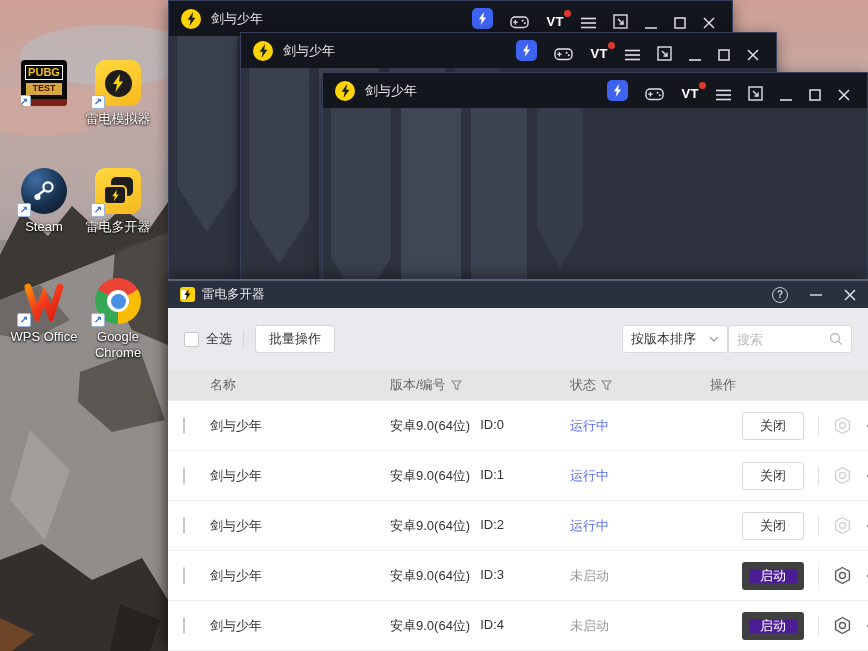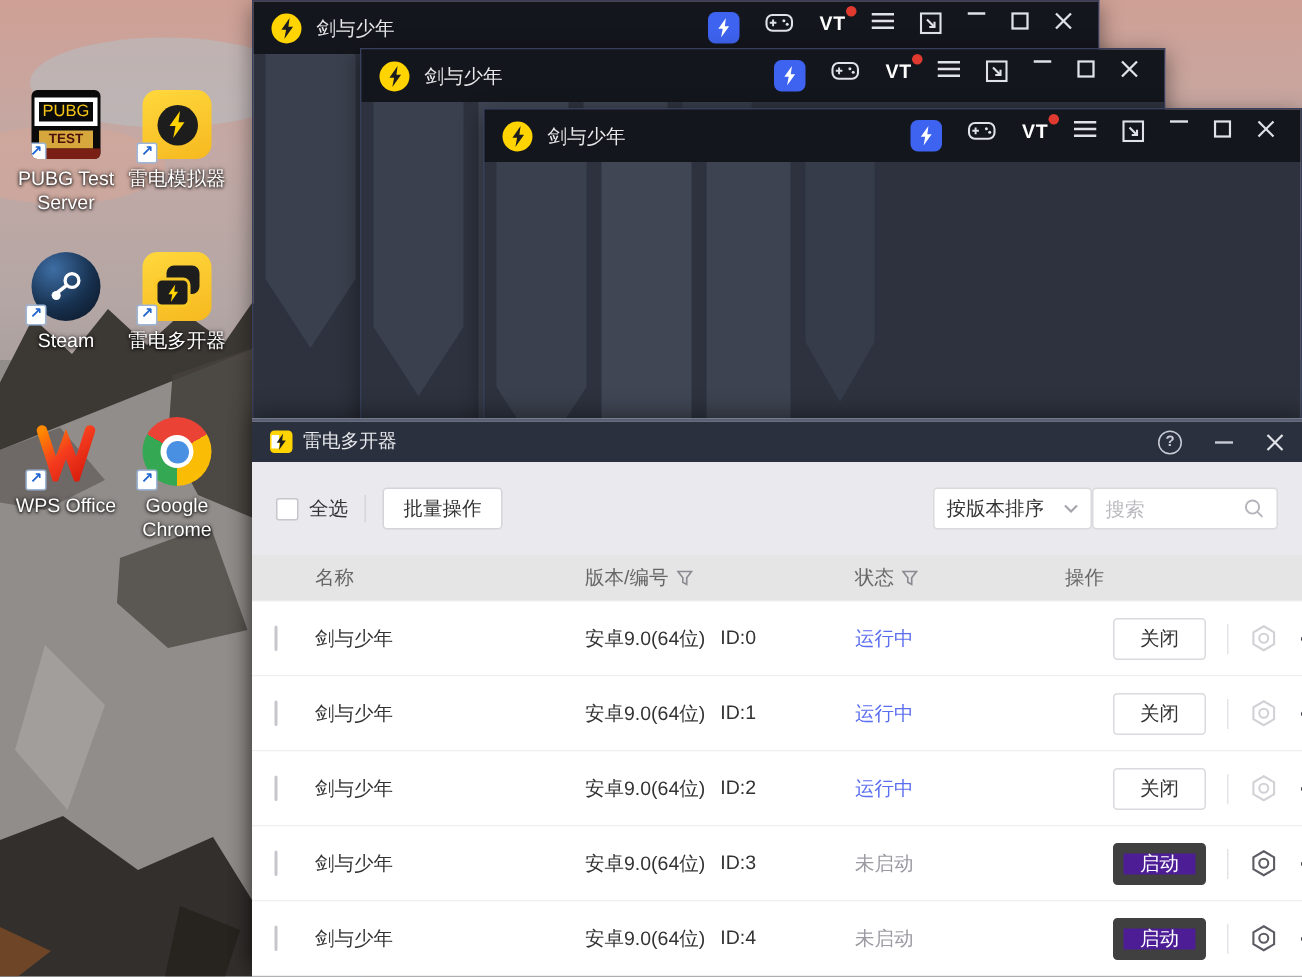--- a/index.html
+++ b/index.html
@@ -14,21 +14,21 @@
   
   .dicon { position:absolute; width:76px; display:flex; flex-direction:column; align-items:center; cursor:pointer; }
   .dicon .art { position:relative; width:46px; height:46px; }
   .dlabel { margin-top:5px; color:#fff; font-size:13px; line-height:1.25; text-align:center;
             text-shadow:0 1px 2px rgba(0,0,0,.95), 0 0 3px rgba(0,0,0,.7); width:86px; }
   .shortcut { position:absolute; left:-4px; bottom:-3px; width:14px; height:14px; background:#fff;
               border:1px solid #9db6d8; border-radius:2px; display:flex; align-items:center; justify-content:center;
               font-size:10px; font-weight:bold; color:#1e63d0; line-height:1; }
   
   .art.pubg { background:#0a0a0a; border-radius:4px; display:flex; flex-direction:column; align-items:center; overflow:hidden; }
-  .pubg-top { margin-top:5px; color:#f5c518; border:3px solid #ffffff; font-weight:normal; font-size:11px;
+  .pubg-top { margin-top:5px; color:#f5c518; border:1px solid #ffffff; font-weight:bold; font-size:11px;
               letter-spacing:0; padding:0 2px; line-height:1.2; }
   .pubg-strip { margin-top:3px; background:#d6a73c; color:#4a100c; font-weight:bold; font-size:9px; padding:0 6px; line-height:1.3; }
   .pubg-base { margin-top:auto; width:100%; height:7px; background:#7a1f14; }
   
   .art.ldyellow { background:linear-gradient(160deg,#ffd83d,#f6b91f); border-radius:10px; display:flex; align-items:center; justify-content:center; }
   .ld-blackcircle { width:27px; height:27px; background:#1d1d1d; border-radius:50%; display:flex; align-items:center; justify-content:center; }
   .ld-stack { position:relative; width:30px; height:28px; }
   .ld-stack .back { position:absolute; right:0; top:0; width:22px; height:19px; background:#1d1d1d; border-radius:5px; }
   .ld-stack .front { position:absolute; left:0; bottom:0; width:24px; height:20px; background:#1d1d1d; border-radius:5px;
                      border:2px solid #f8c927; display:flex; align-items:center; justify-content:center; }
@@ -41,21 +41,21 @@
   .chrome-white { width:22px; height:22px; background:#fff; border-radius:50%; display:flex; align-items:center; justify-content:center; }
   .chrome-blue { width:15px; height:15px; background:#4a90e2; border-radius:50%; }
 
   
   .emu-window { position:absolute; border:1px solid #383f5c; box-shadow:0 4px 14px rgba(0,0,0,.45); }
   .w1 { left:168px; top:0;   width:565px; height:640px; }
   .w2 { left:240px; top:32px; width:537px; height:608px; }
   .w3 { left:322px; top:72px; width:546px; height:568px; }
   .emu-titlebar { height:35px; background:#14161d; display:flex; align-items:center; padding:0 17px 0 12px; gap:10px; }
   .emu-title { color:#e8e8ea; font-size:13px; flex:0 0 auto; }
-  .emu-actions { margin-left:auto; display:flex; align-items:flex-start; gap:17px; }
+  .emu-actions { margin-left:auto; display:flex; align-items:flex-end; gap:17px; }
   .emu-actions .tbtn { display:flex; align-items:center; justify-content:center; cursor:pointer; color:#dfe2e8; }
   .ld-logo { width:20px; height:20px; background:#ffd400; border-radius:50%; display:flex; align-items:center; justify-content:center; }
   .boost-badge { width:21px; height:21px; background:#3e63f0; border-radius:5px; display:flex; align-items:center; justify-content:center; }
   .vt-wrap { position:relative; display:flex; align-items:center; }
   .vt-text { color:#fff; font-weight:bold; font-size:13px; letter-spacing:.5px; }
   .red-dot { position:absolute; right:-7px; top:-4px; width:7px; height:7px; background:#e03a30; border-radius:50%; }
   .emu-content { position:relative; width:100%; height:calc(100% - 35px); background:#2d323e; overflow:hidden; }
   .emu-content svg { position:absolute; left:0; top:0; }
 
   
@@ -132,21 +132,20 @@
     </svg>
   </div>
 
   <div class="dicon" style="left:6px; top:60px;">
     <div class="art pubg">
       <div class="pubg-top">PUBG</div>
       <div class="pubg-strip">TEST</div>
       <div class="pubg-base"></div>
       <span class="shortcut">↗</span>
     </div>
-    <div class="dlabel">PUBG Test Server</div>
   </div>
 
   <div class="dicon" style="left:80px; top:60px;">
     <div class="art ldyellow">
       <div class="ld-blackcircle">
         <svg width="14" height="18" viewBox="0 0 14 18">
           <polygon points="9,0 2,10 6,10 4.5,18 12,7.5 8,7.5" fill="#ffd400"></polygon>
         </svg>
       </div>
       <span class="shortcut">↗</span>

